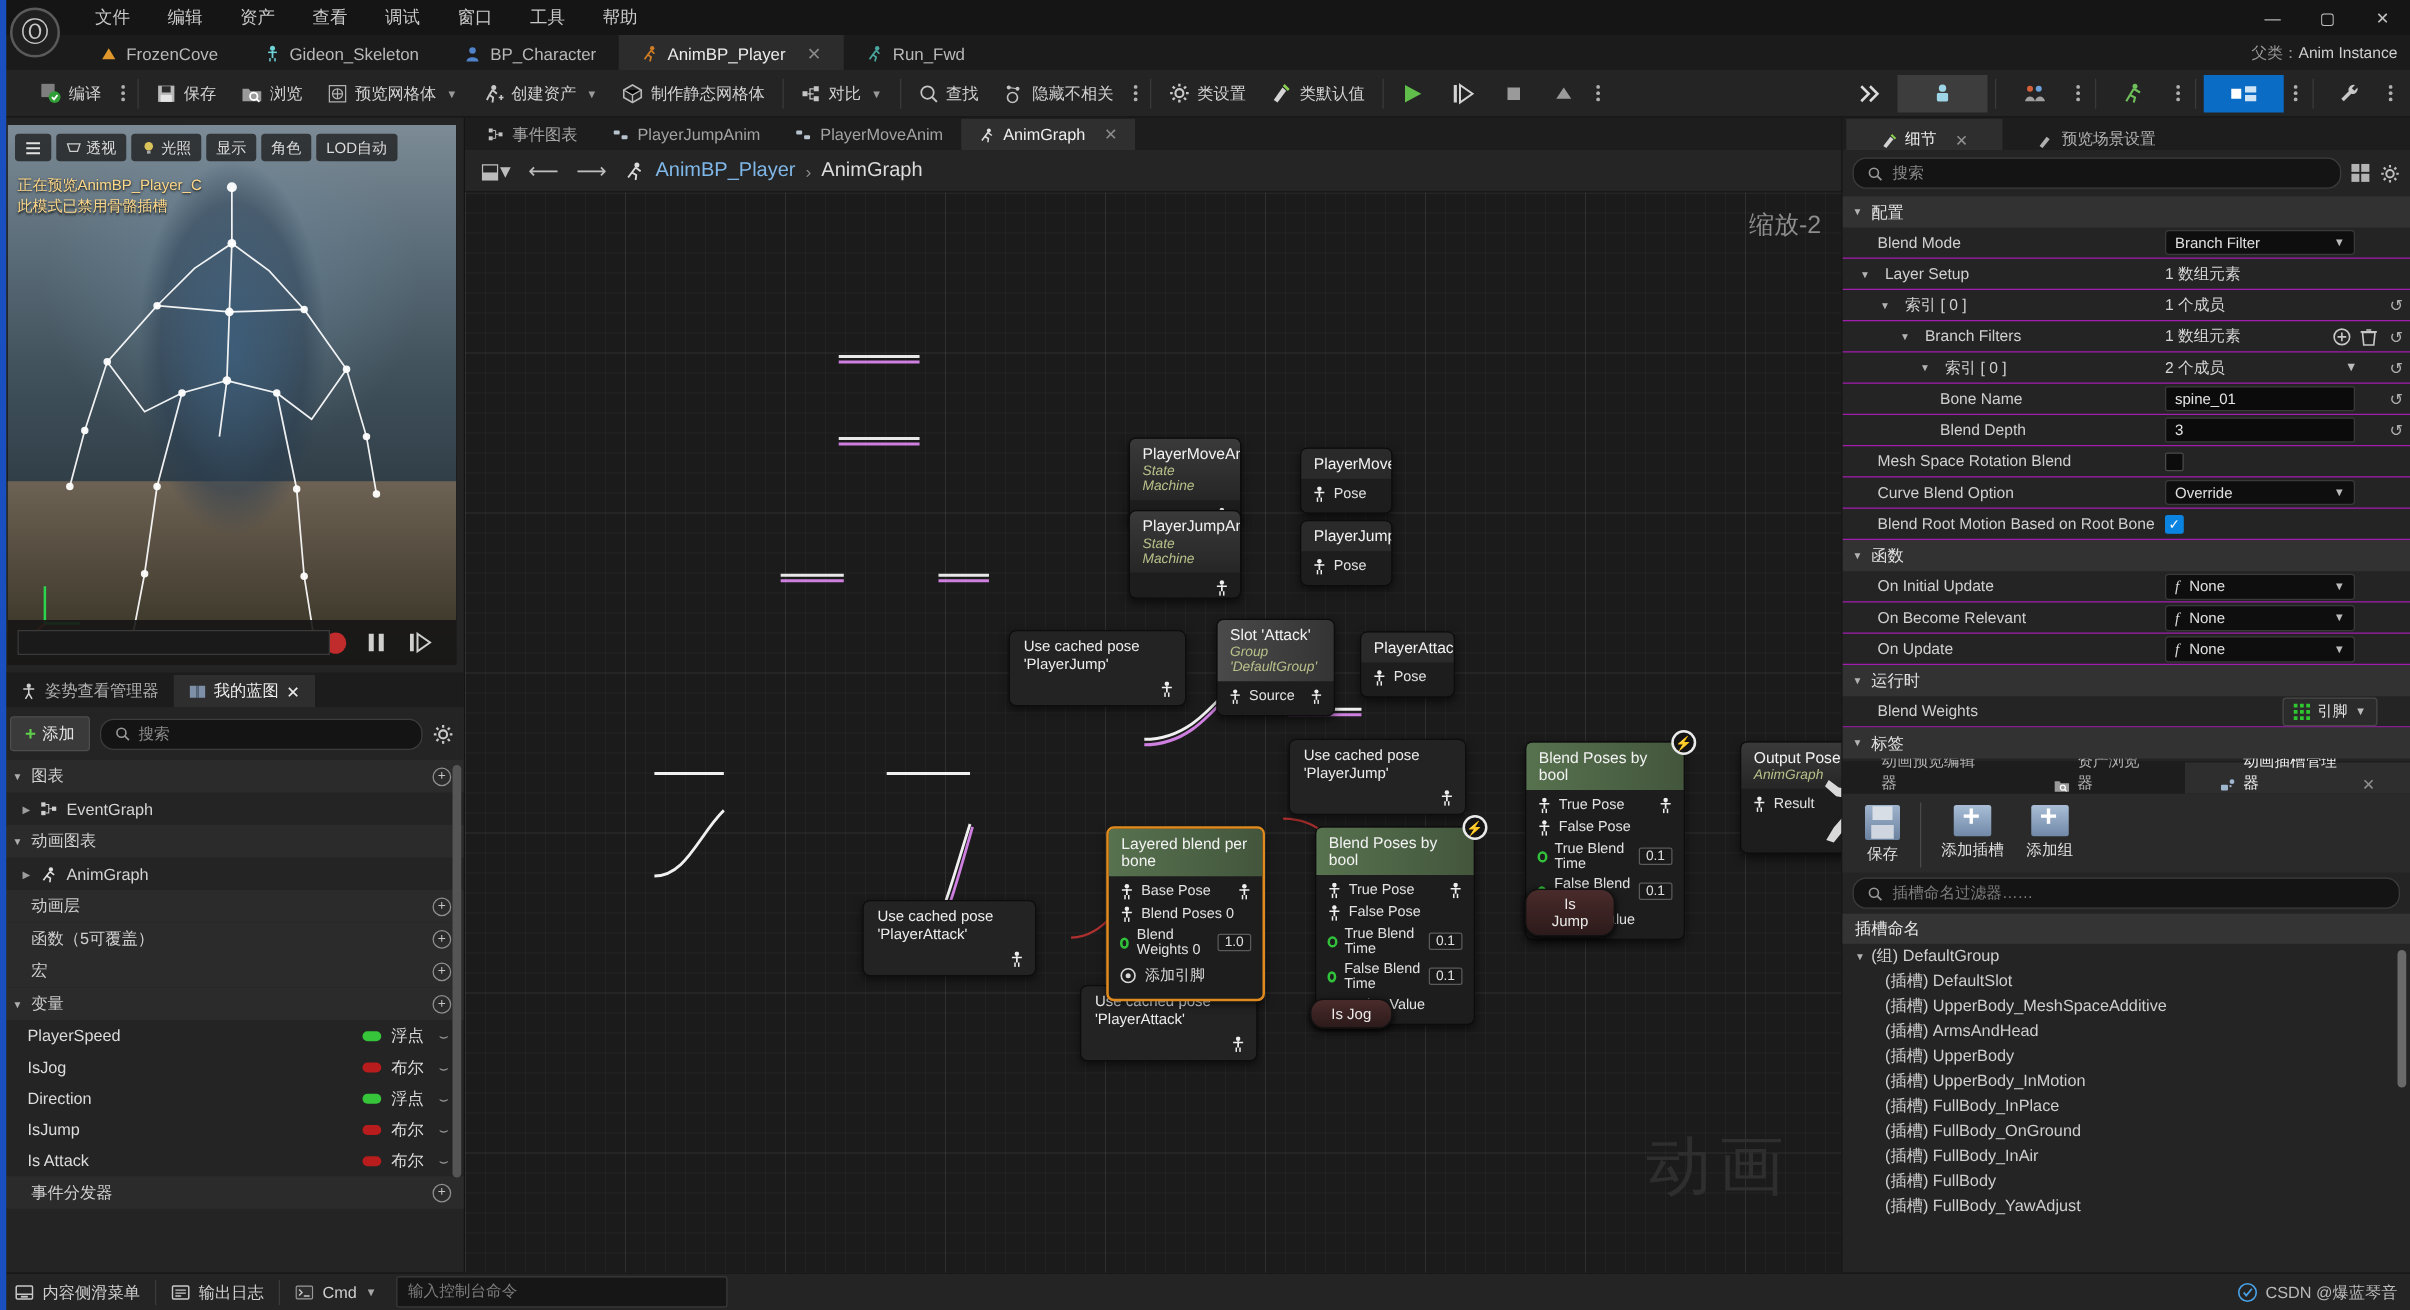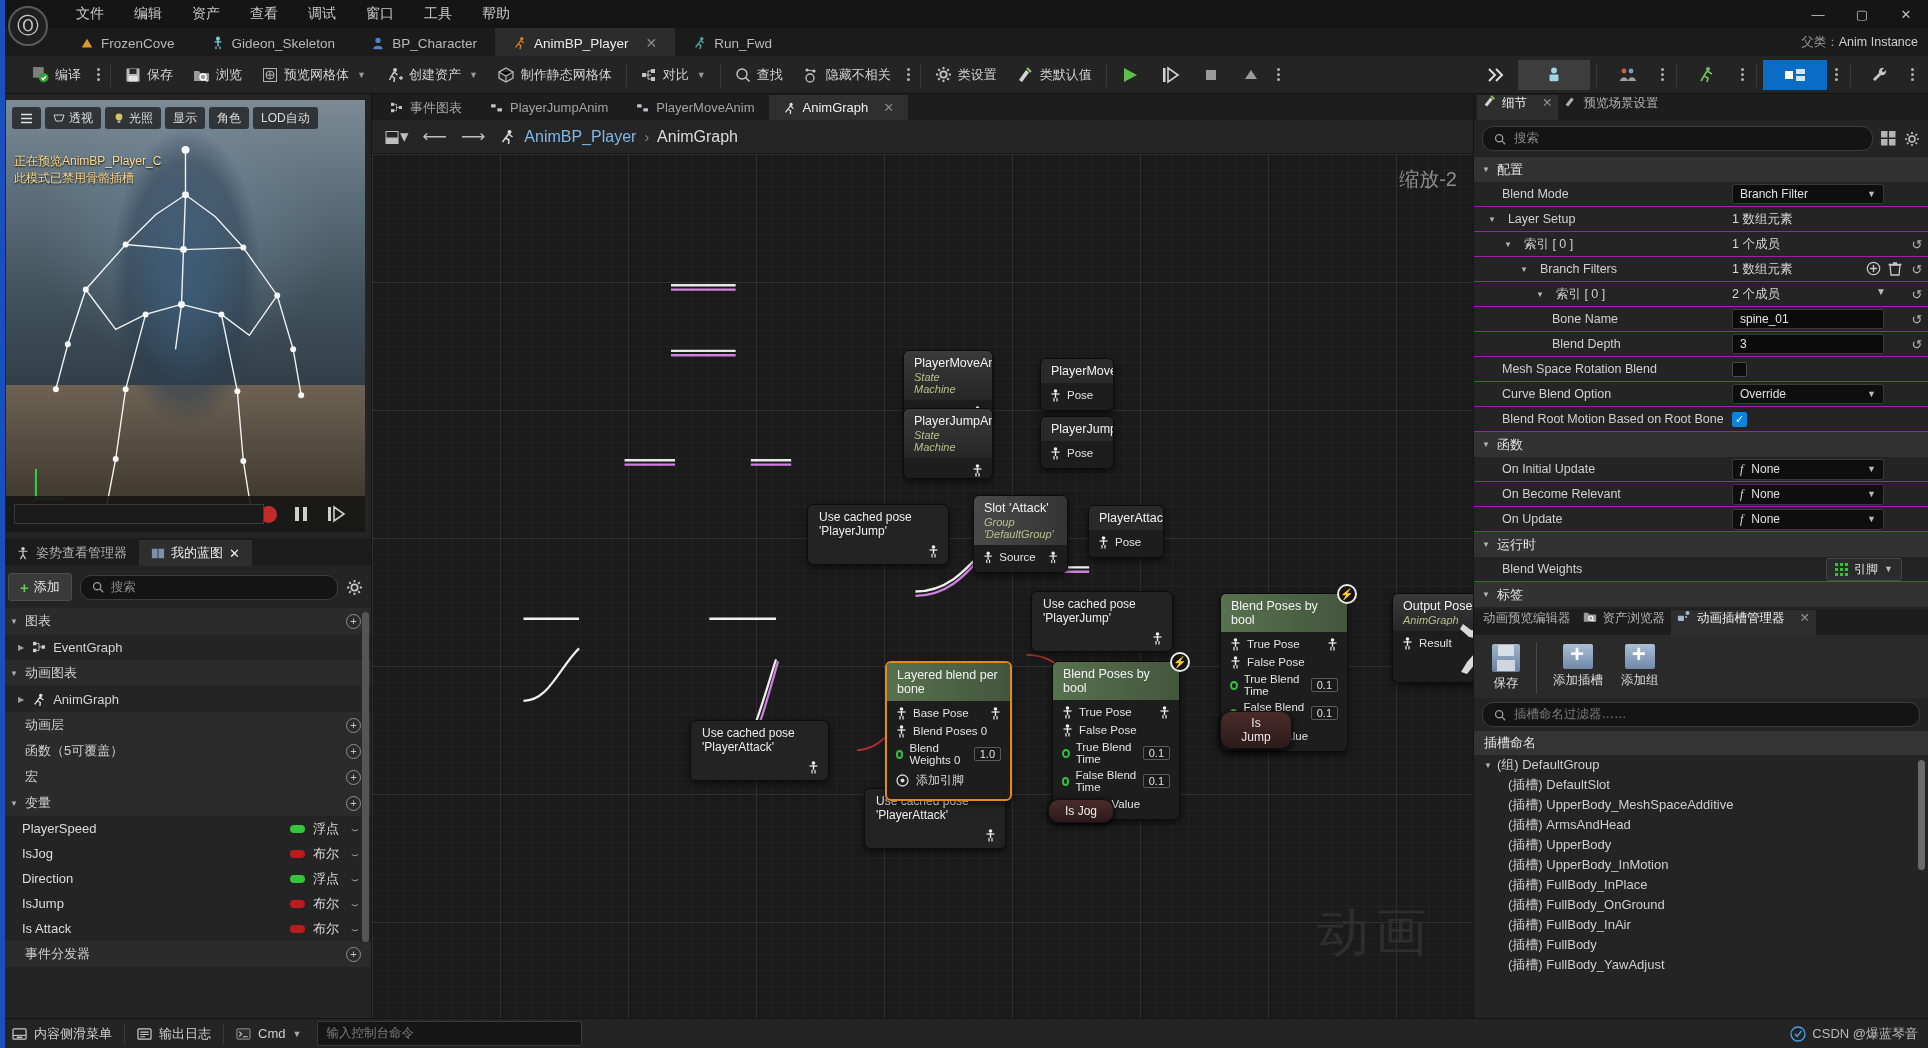--- a/index.html
+++ b/index.html
@@ -62,21 +62,21 @@
   }
   .vp-ground { position:absolute; left:0; right:0; bottom:0; height:34%;
      background:linear-gradient(180deg,#6d6254,#4a4336 60%,#32301f); }
   .vp-char { position:absolute; left:50%; top:6%; transform:translateX(-50%); width:230px; height:400px;
      background:radial-gradient(ellipse 42% 48% at 50% 38%, rgba(60,92,120,.95), rgba(40,60,80,.5) 60%, transparent 78%);}
   .skel { position:absolute; inset:0; }
   .vp-overlay { position:absolute; left:0; top:0; right:0; height:36px; display:flex; align-items:center; gap:4px;
      padding:0 6px; }
   .vpbtn { display:flex; align-items:center; gap:4px; height:22px; padding:0 8px; font-size:12px;
      color:#dcdcdc; background:rgba(30,30,30,.78); border-radius:3px;}
-  .vp-note { position:absolute; left:8px; top:53px; font-size:12px; color:#ffd98a; line-height:17px; text-shadow:0 1px 2px #000;}
+  .vp-note { position:absolute; left:8px; top:40px; font-size:12px; color:#ffd98a; line-height:17px; text-shadow:0 1px 2px #000;}
   .vp-bottom { position:absolute; left:0; right:0; bottom:0; height:36px; background:rgba(22,22,22,.9);
      display:flex; align-items:center; gap:14px; justify-content:flex-end; padding-right:18px;}
   .recdot { width:17px;height:17px;border-radius:50%;background:#c02c2c;}
   .vp-scrub { position:absolute; left:8px; bottom:8px; width:250px; height:20px; background:#1a1a1a; border:1px solid #3a3a3a;}
 
   
   .mb-tabs { display:flex; align-items:flex-end; height:28px; background:#1c1c1c; padding-left:4px;}
   .mb-tab { display:flex;align-items:center;gap:6px;height:26px;padding:0 12px;font-size:13px;color:#b0b0b0;}
   .mb-tab.active { background:#2e2e2e; color:#ededed; }
   .mb-toolrow { display:flex; align-items:center; gap:8px; padding:7px 8px; background:#242424; }
@@ -143,31 +143,31 @@
      border:1px solid #111; padding:4px 16px; font-size:12px; color:#eaeaea; box-shadow:0 2px 6px #000;}
   .cached { position:absolute; border-radius:6px; background:#232323; border:1px solid #0d0d0d;
      box-shadow:0 3px 7px rgba(0,0,0,.5);}
   .cached .t { padding:5px 11px; font-size:12px; color:#ededed;}
   .badge { position:absolute; width:20px;height:20px;border-radius:50%; background:#141414; border:2px solid #eaeaea;
      display:flex;align-items:center;justify-content:center; color:#eaeaea; font-size:11px;}
   svg.wires { position:absolute; inset:0; width:100%; height:100%; pointer-events:none;}
 
   
   .dt-tabs { display:flex; align-items:flex-end; height:26px; background:#1d1d1d; padding-left:3px;}
-  .dt-tab { display:flex;align-items:flex-start;gap:6px;height:25px;padding:0 6px;font-size:12.5px;color:#b2b2b2;}
+  .dt-tab { display:flex;align-items:flex-end;gap:6px;height:25px;padding:0 28px;font-size:12.5px;color:#b2b2b2;}
   .dt-tab.active { background:#2e2e2e; color:#efefef;}
   .dt-search { display:flex; align-items:center; gap:8px; margin:6px 8px; }
   .dt-search .inp { flex:1; display:flex;align-items:center;gap:8px; background:#141414; border:1px solid #3c3c3c;
      border-radius:11px; padding:3px 11px; color:#888; font-size:12.5px;}
   .dt-rows { overflow:hidden; position:relative; }
   .secrow { display:flex;align-items:center; height:25px; background:#323232; padding:0 8px; font-size:13px; color:#e2e2e2;}
   .secrow .tri { font-size:8px; margin-right:7px; color:#b3b3b3;}
   .prow { display:flex; align-items:center; height:25px; border-bottom:1px solid #a21caf; font-size:12.5px;}
   .prow .lbl { width:258px; padding-left:14px; color:#d0d0d0; display:flex; align-items:center; gap:6px;}
-  .prow .val { flex:1; display:flex; gap:7px; color:#d6d6d6; padding-right:4px;}
+  .prow .val { flex:1; display:flex; align-items:center; gap:7px; color:#d6d6d6; padding-right:4px;}
   .prow .rev { width:22px; text-align:center; color:#b0b0b0; font-size:13px;}
   .combo { flex:1; max-width:152px; display:flex; align-items:center; justify-content:space-between;
      background:#0e0e0e; border:1px solid #3a3a3a; border-radius:3px; padding:2px 7px; font-size:12px; color:#e0e0e0;}
   .txtf { flex:1; max-width:152px; background:#0b0b0b; border:1px solid #3a3a3a; border-radius:2px;
      padding:2px 7px; font-size:12px; color:#e6e6e6;}
   .chk { width:15px;height:15px; background:#0c0c0c; border:1px solid #4a4a4a; border-radius:2px;}
   .chk.on { background:#0a84e0; border-color:#0a84e0; display:flex;align-items:center;justify-content:center;
      color:#fff; font-size:11px;}
   .tri2 { font-size:8px; color:#b3b3b3; margin-right:6px;}
   .pinbtn { display:flex; align-items:center; gap:6px; background:#2b2b2b; border:1px solid #484848;

